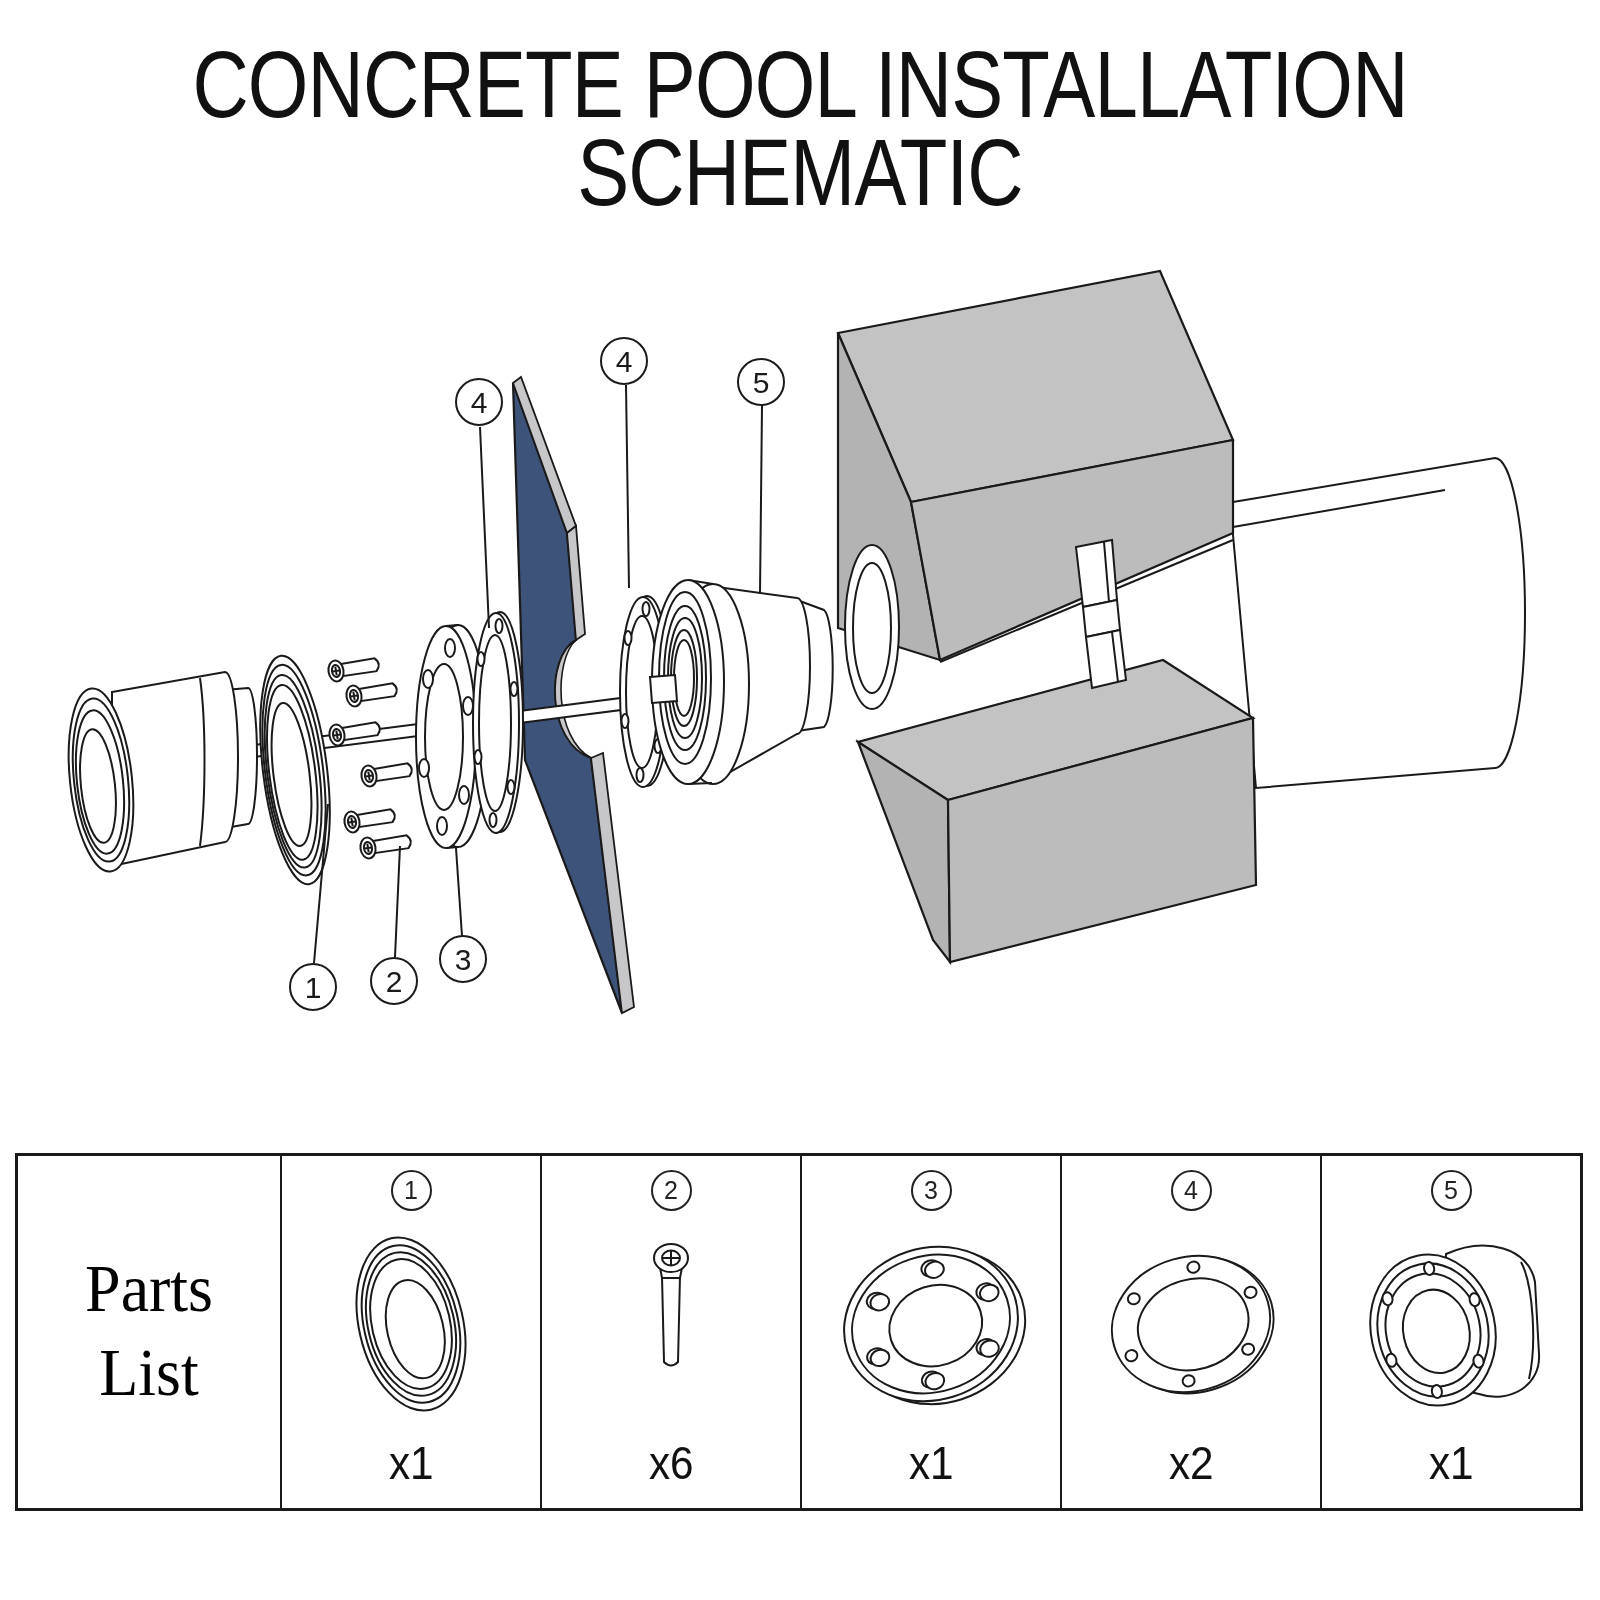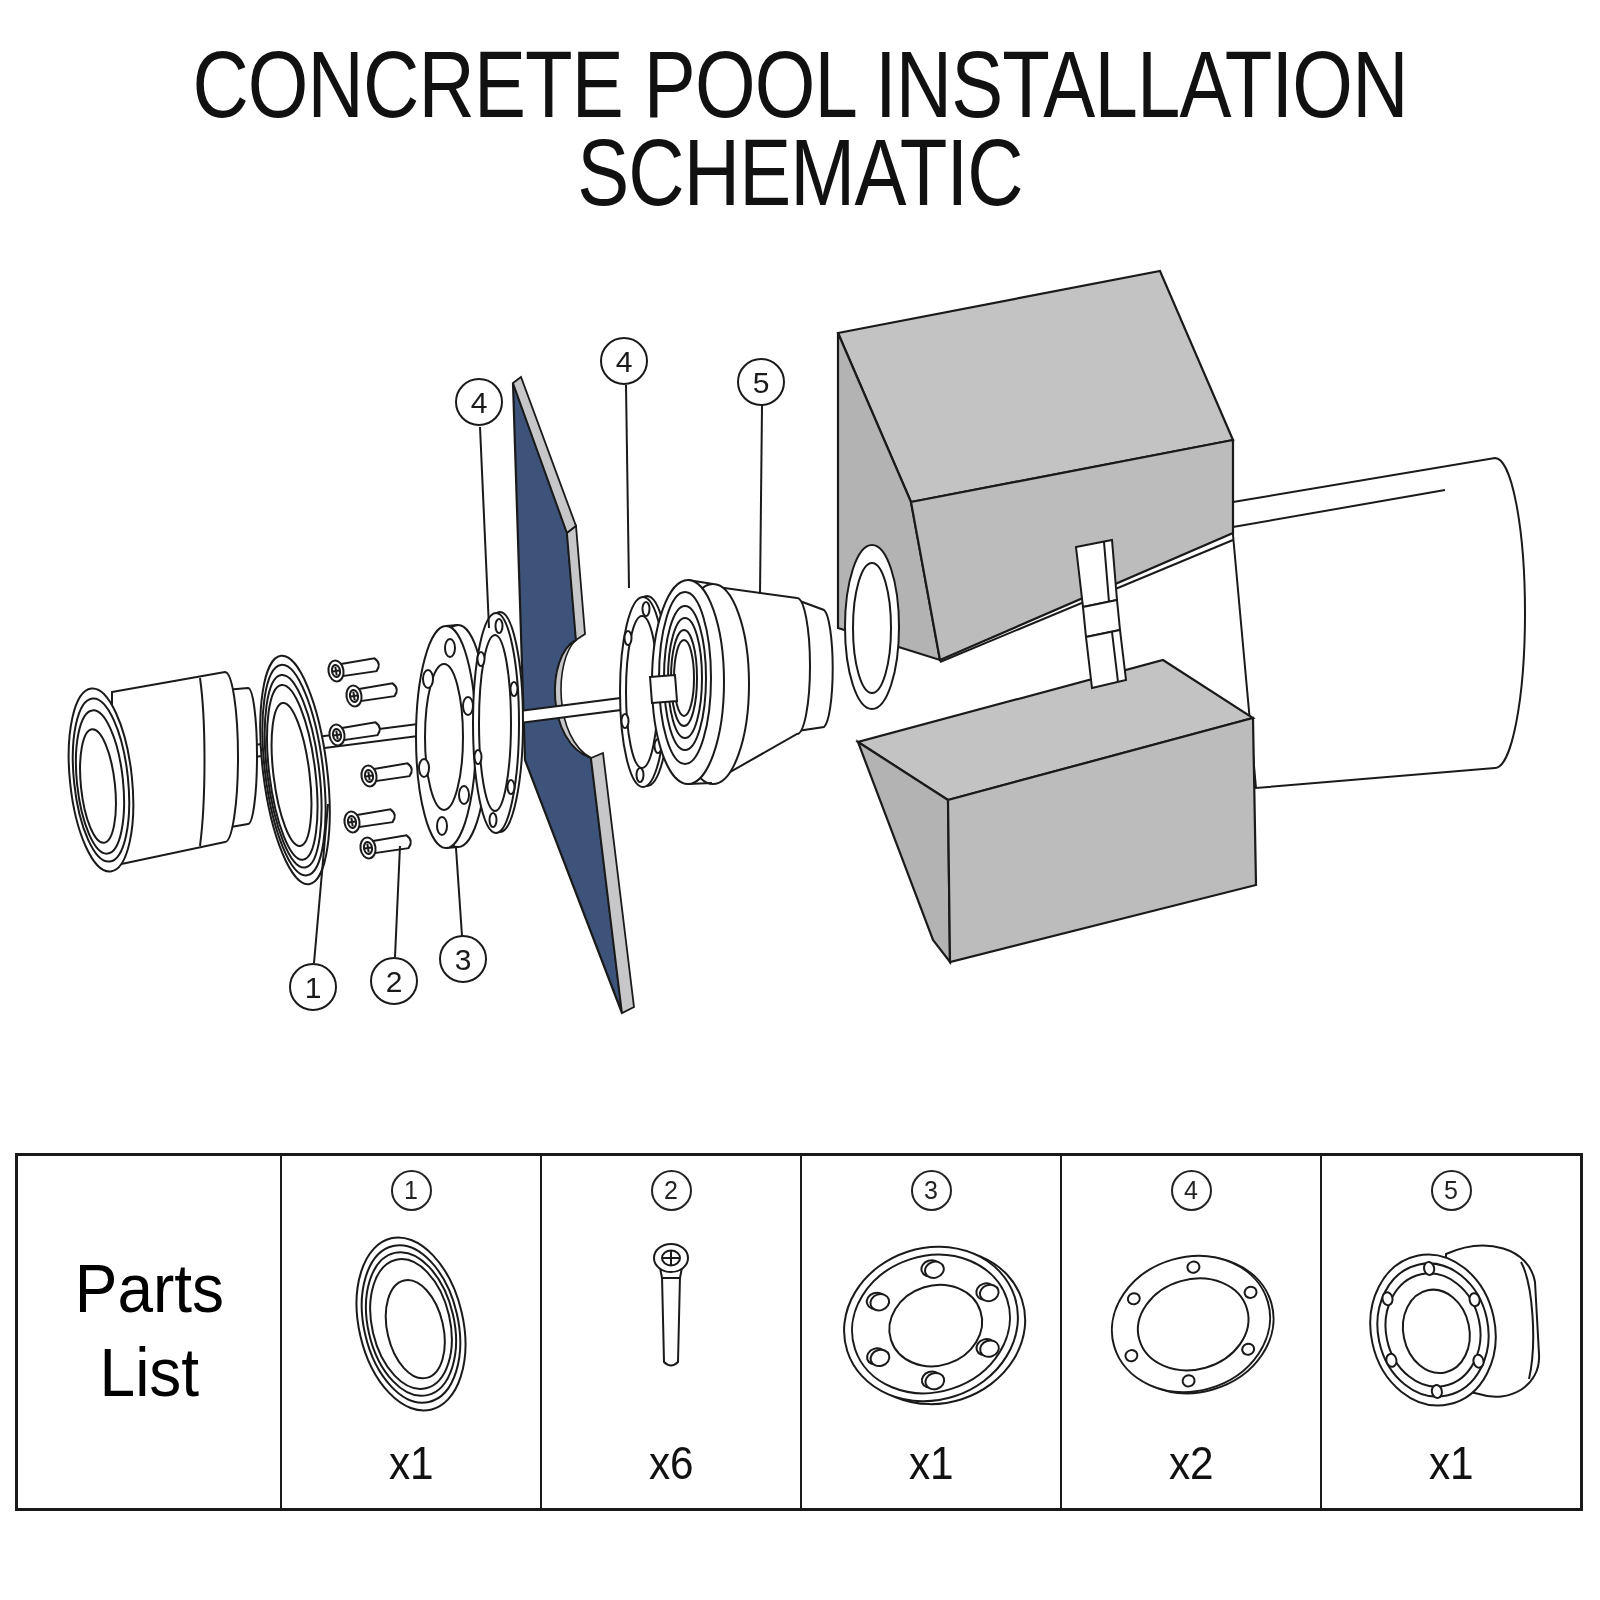--- a/index.html
+++ b/index.html
@@ -7,21 +7,21 @@
          font-family:"Liberation Sans",sans-serif;}
   #title{position:absolute;top:40px;left:0;width:1600px;text-align:center;color:#111;
          font-size:95px;line-height:88px;font-weight:500;letter-spacing:-1px;
          transform:scaleX(.82);transform-origin:50% 0;}
   #diagram{position:absolute;left:0;top:0;}
   
   #parts-table{position:absolute;left:15px;top:1153px;width:1568px;height:358px;
       display:grid;grid-template-columns:262px repeat(5,1fr);border:3px solid #1a1a1a;box-sizing:border-box;}
   .cell{border-left:2px solid #1a1a1a;display:flex;flex-direction:column;align-items:center;
       justify-content:space-between;box-sizing:border-box;padding:14px 0 18px 0;}
-  .cell:first-child{border-left:none;justify-content:center;}
+  .cell:first-child{border-left:none;justify-content:center;font-family:Liberation Serif, serif;}
   #parts-header{font-size:68px;line-height:84px;color:#000;text-align:center;transform:scaleX(.94);}
   .badge{width:37px;height:37px;border:2.5px solid #222;border-radius:50%;color:#222;
       display:flex;align-items:center;justify-content:center;font-size:25px;}
   .qty{font-size:46px;color:#111;transform:scaleX(.92);}
   .icon{flex:1;display:flex;align-items:center;justify-content:center;}
   svg .ln{fill:none;stroke:#1a1a1a;stroke-width:2;}
   svg .wh{fill:#fff;stroke:#1a1a1a;stroke-width:2;}
   svg text{font-family:"Liberation Sans",sans-serif;}
 </style>
 </head>

